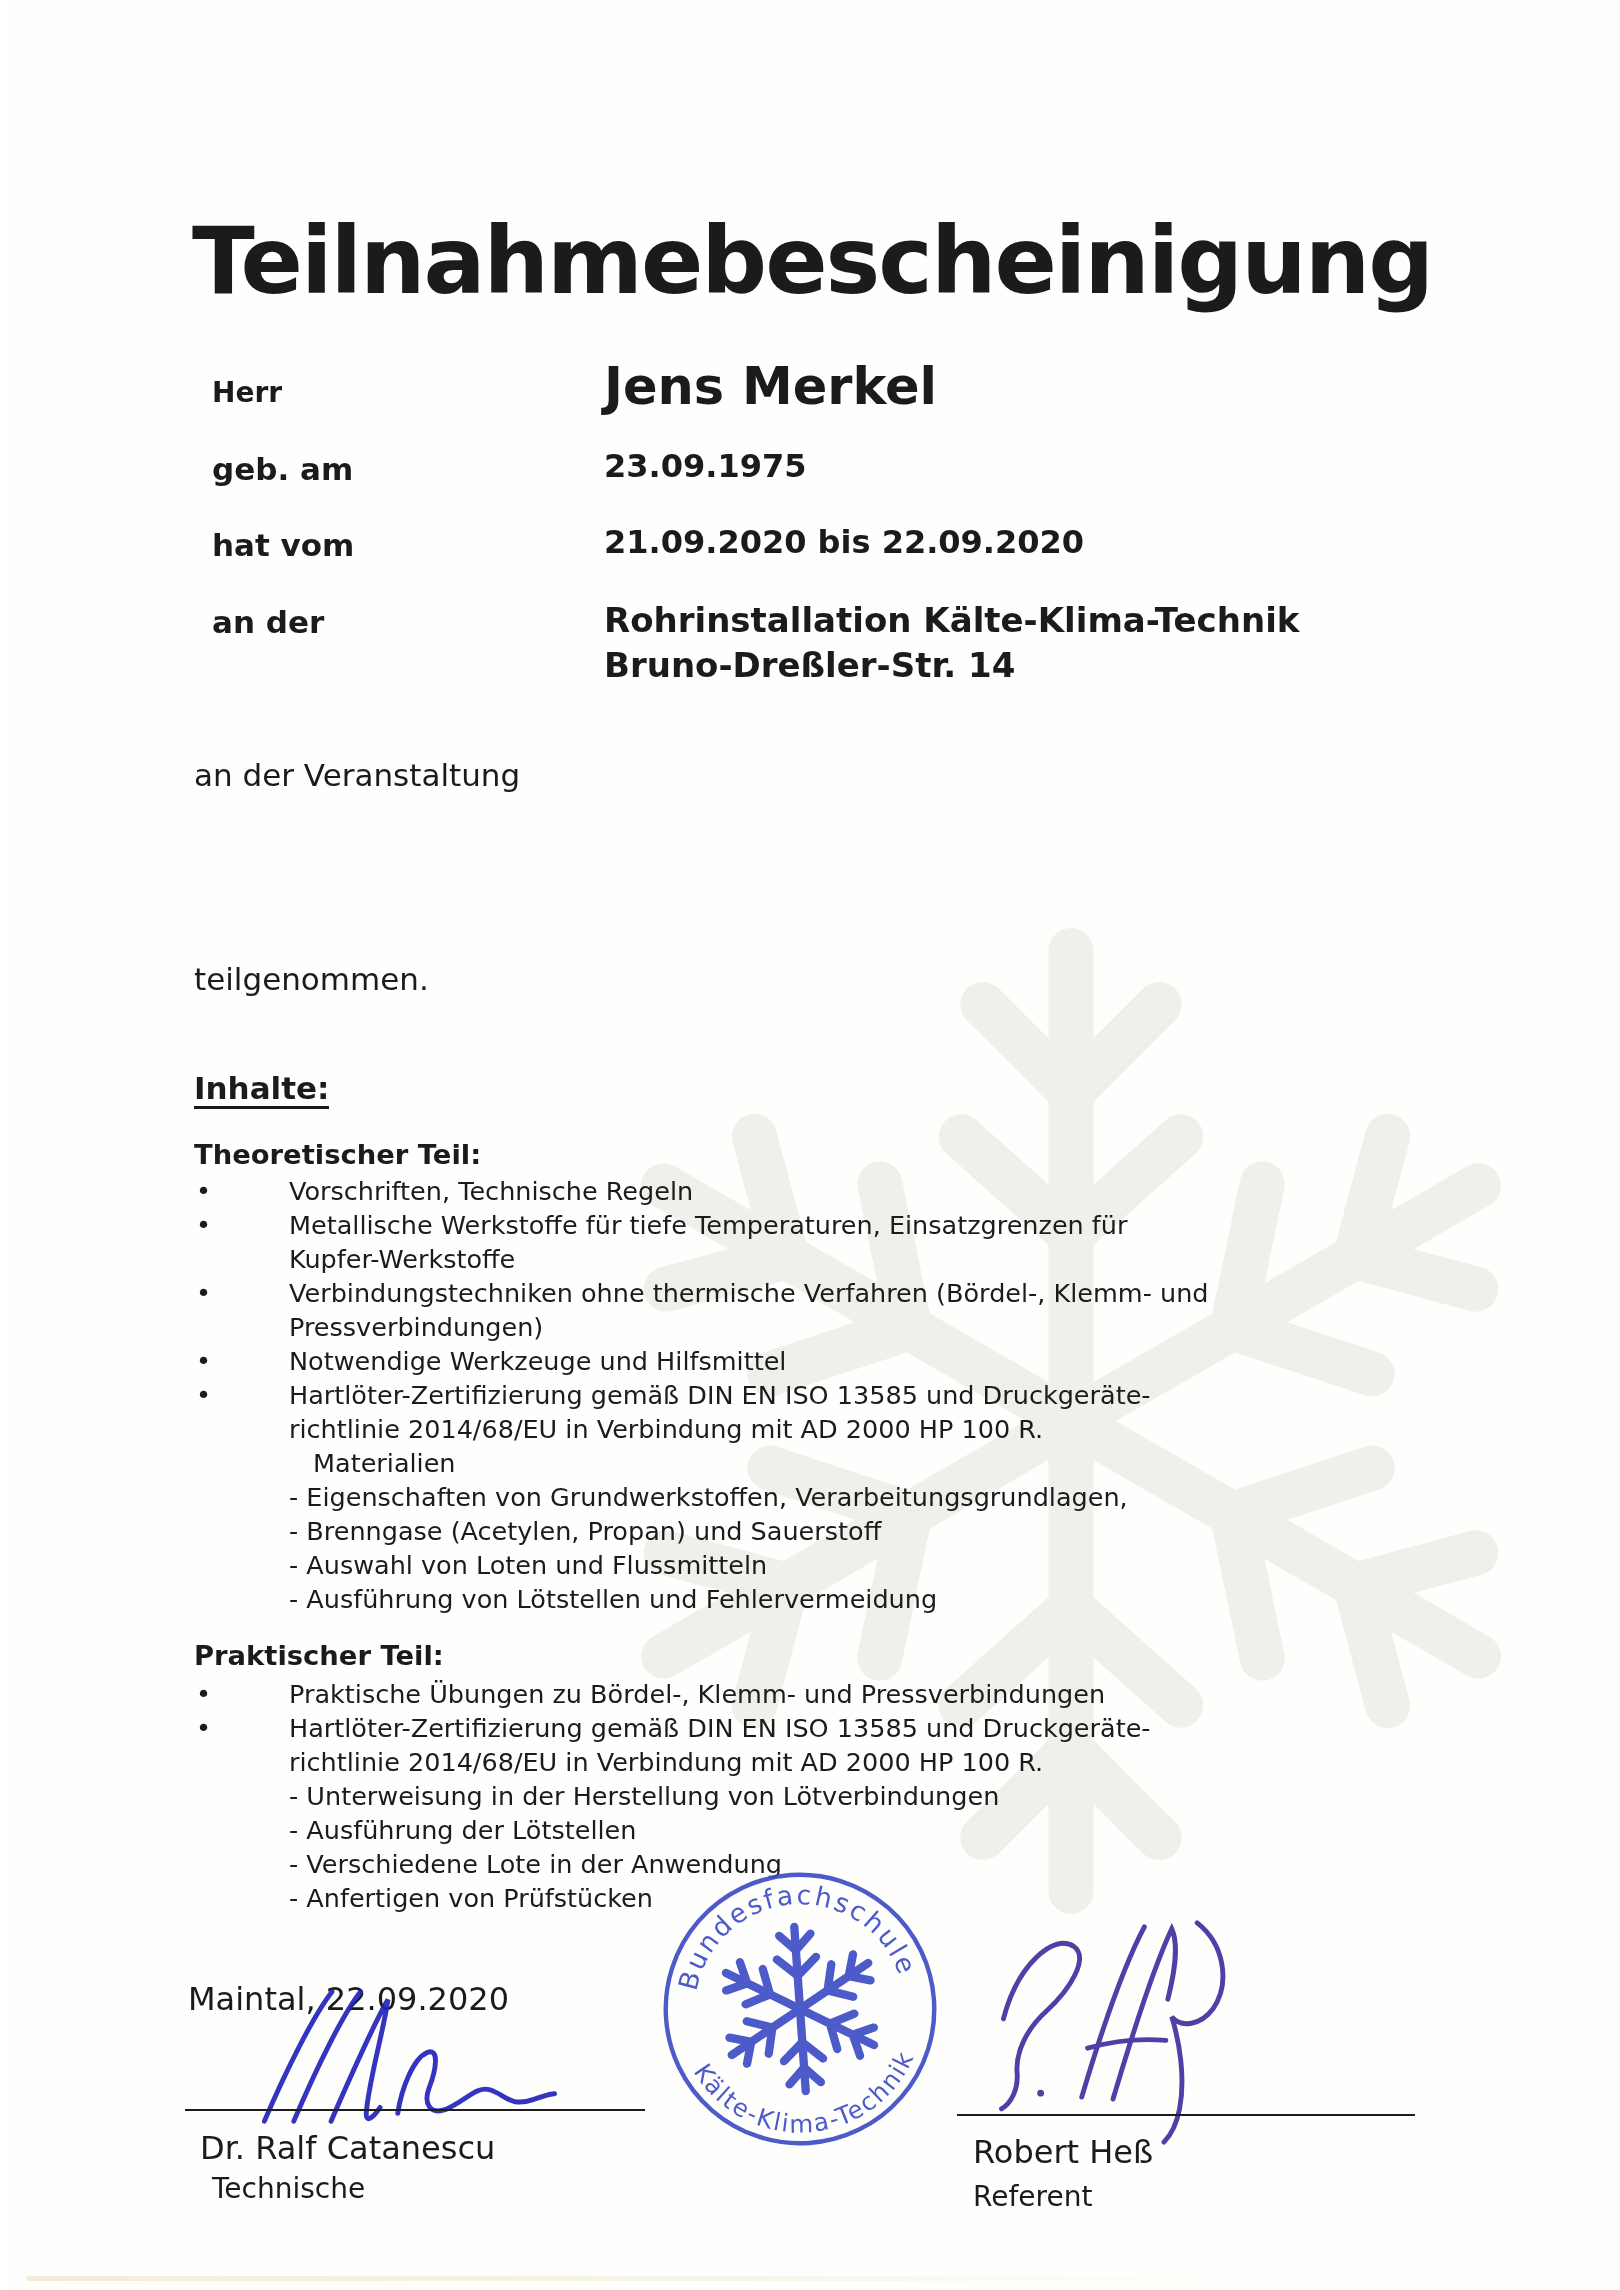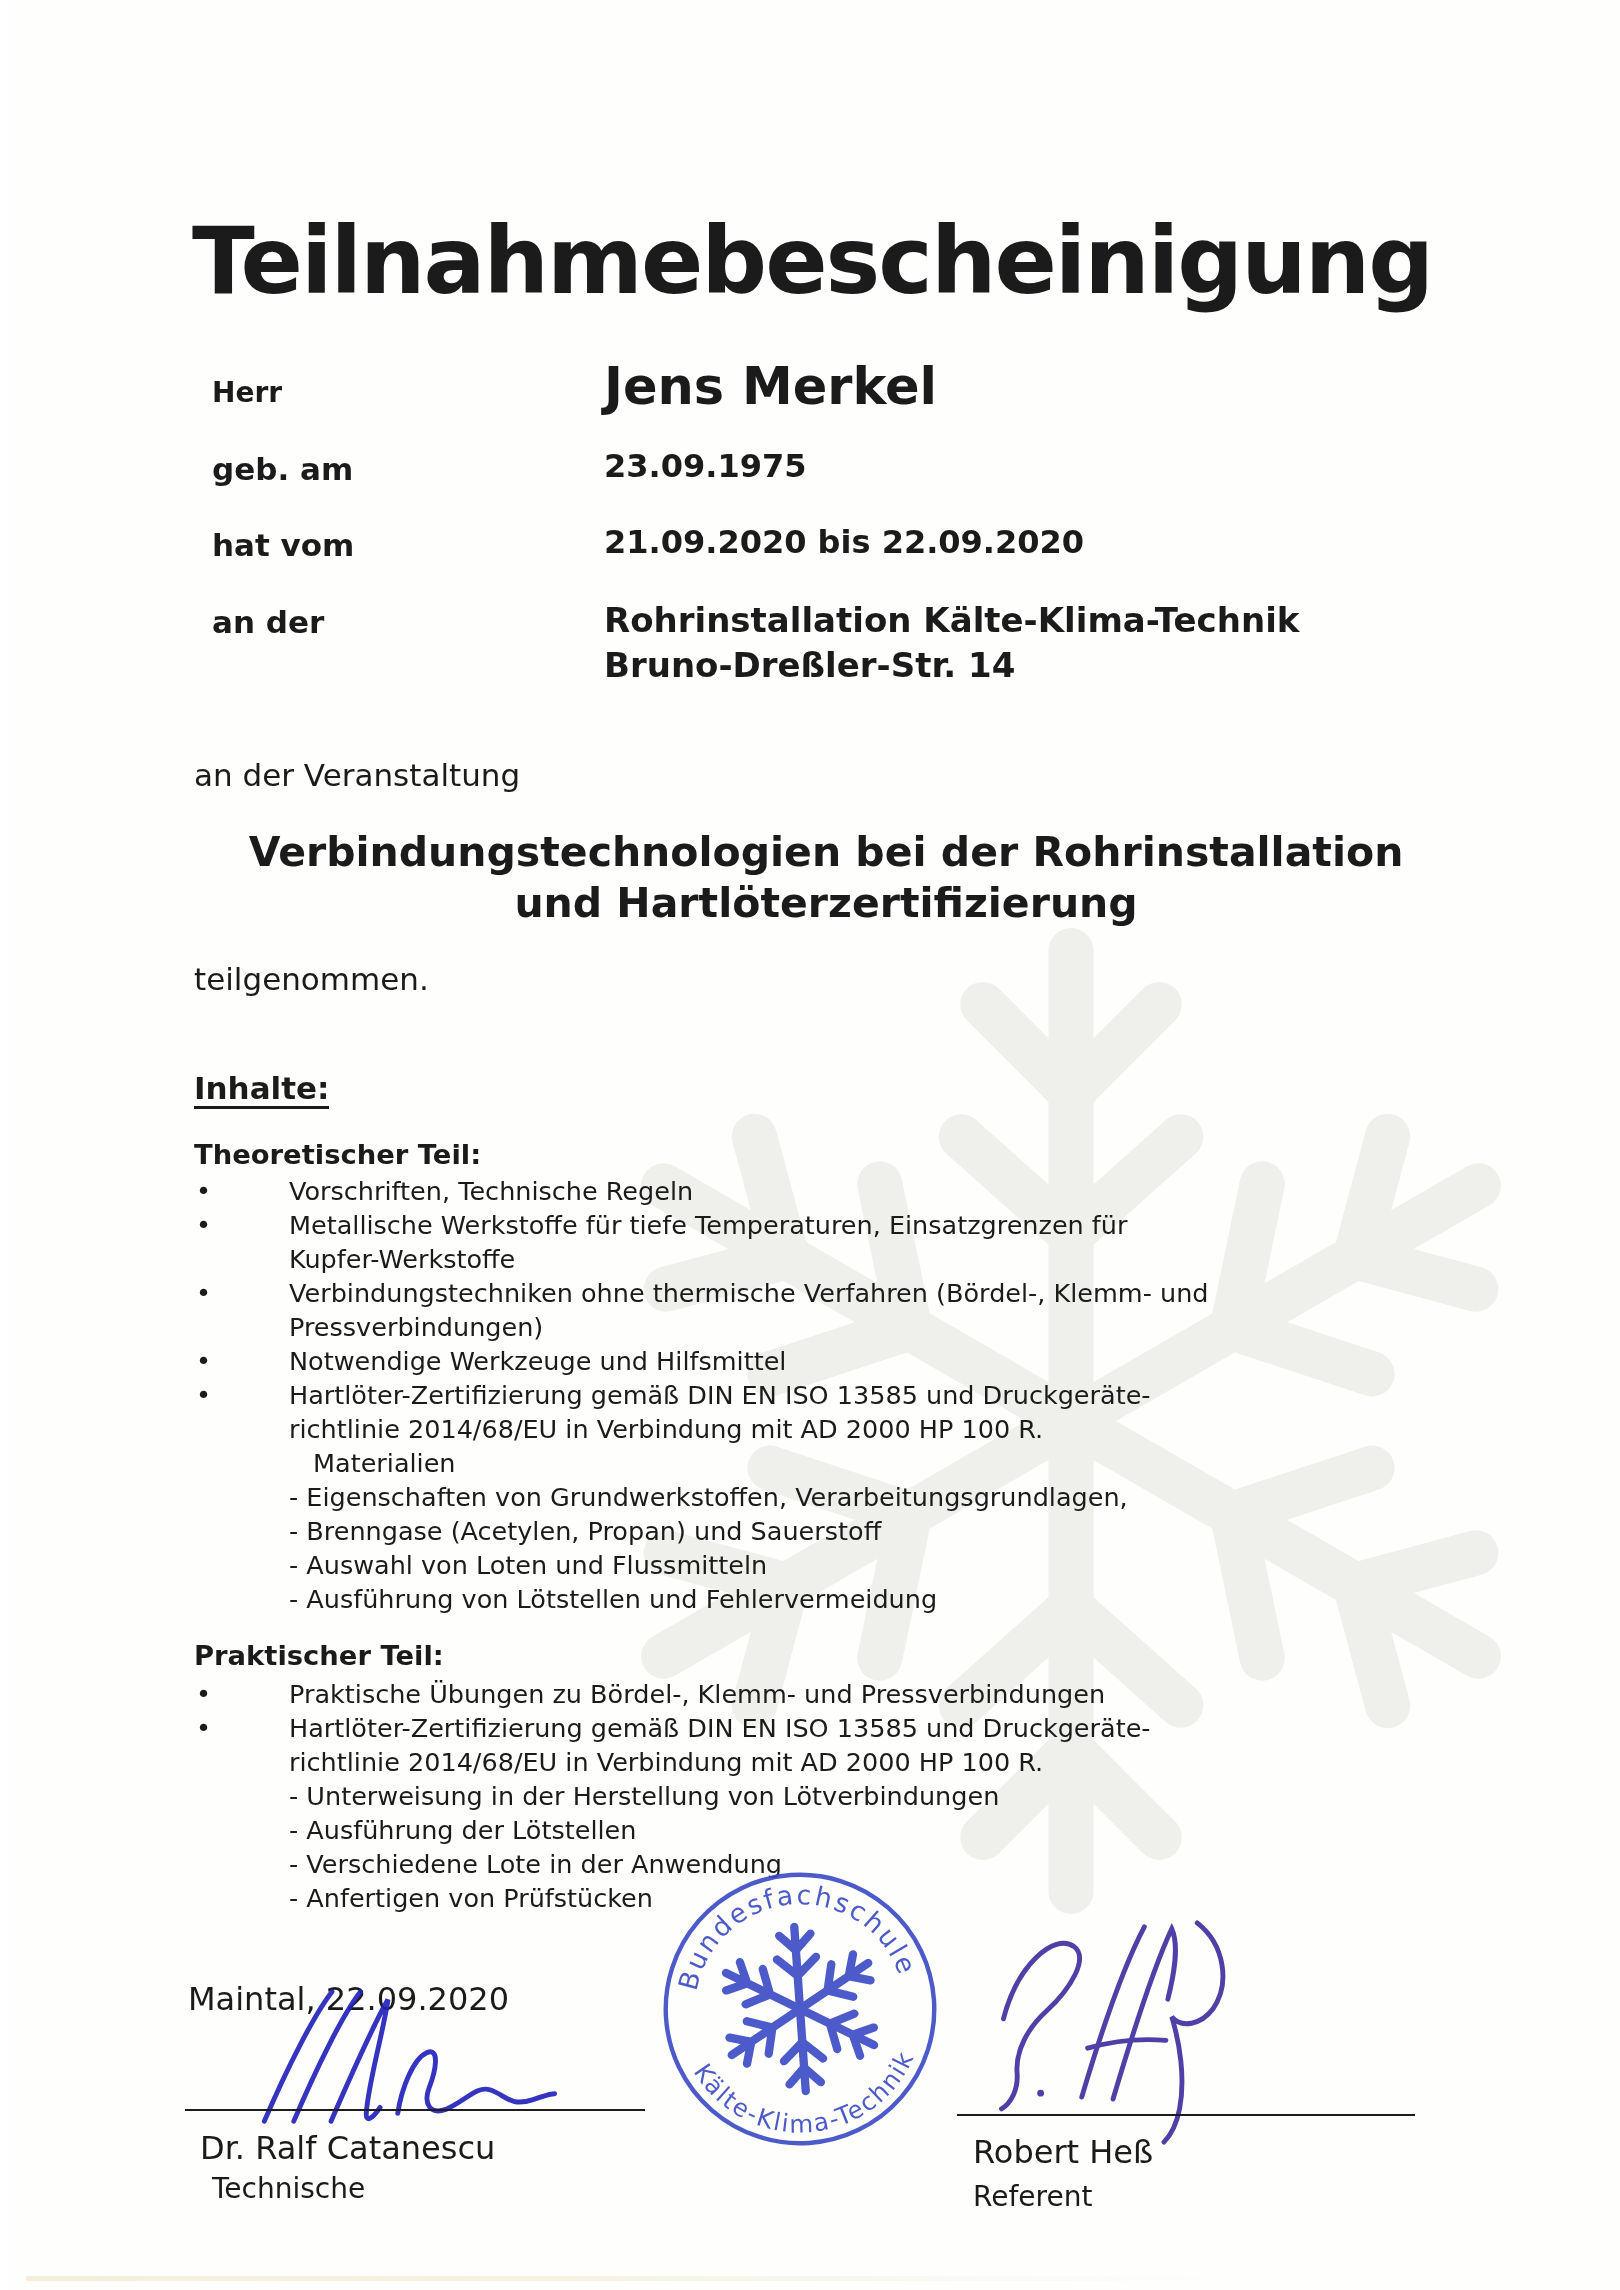--- a/index.html
+++ b/index.html
@@ -92,24 +92,20 @@
   <div class="abs val val-vom">21.09.2020 bis 22.09.2020</div>
 
   <div class="abs lbl lbl-ander">an der</div>
   <div class="abs venue">
     <div>Rohrinstallation Kälte-Klima-Technik</div>
     <div>Bruno-Dreßler-Str. 14</div>
   </div>
 
   <div class="abs event-intro">an der Veranstaltung</div>
 
-  <div class="abs event-title">
-    <div>Verbindungstechnologien bei der Rohrinstallation</div>
-    <div>und Hartlöterzertifizierung</div>
-  </div>
 
   <div class="abs participation">teilgenommen.</div>
 
   <div class="abs contents">Inhalte:</div>
 
   <div class="abs sec-head theory">Theoretischer Teil:</div>
   <div class="abs list theory">
     <div class="ln bullet">
         <span class="dot">•</span>
         <span class="txt">Vorschriften, Technische Regeln</span>

